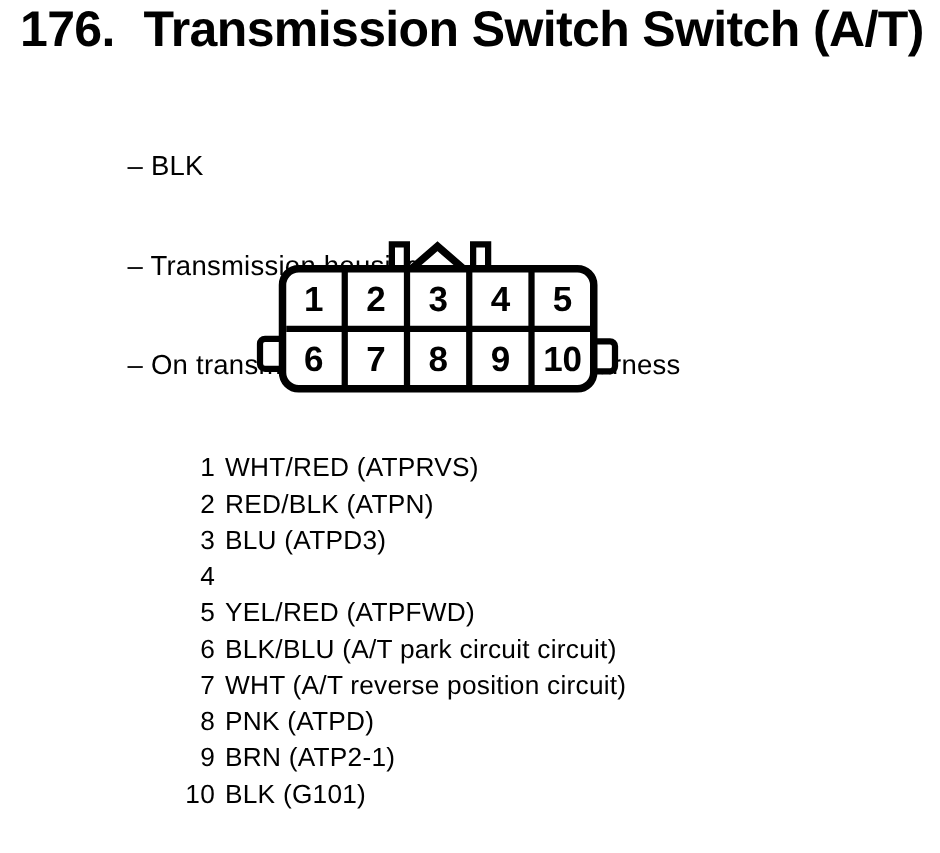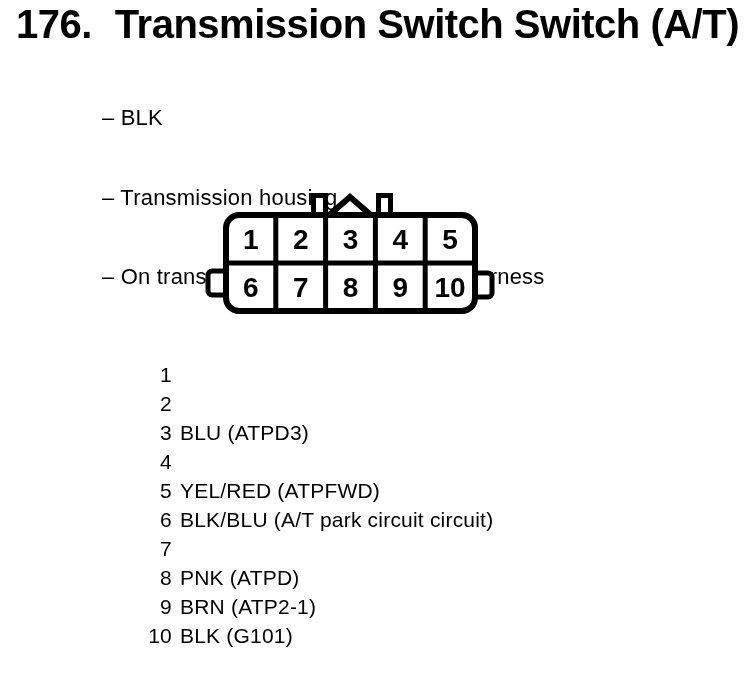--- a/index.html
+++ b/index.html
@@ -21,21 +21,21 @@
     gap: 23px;
     font-size: 40px;
     font-weight: bold;
     letter-spacing: -0.5px;
     white-space: nowrap;
   }
   
   .details {
     position: absolute;
     left: 102px;
-    top: 52px;
+    top: 67px;
     font-size: 22px;
     line-height: 26.5px;
     letter-spacing: 0.2px;
     white-space: pre;
   }
   
   .connector {
     position: absolute;
     left: 200px;
     top: 186px;
@@ -107,41 +107,44 @@
       <text x="100.7" y="111">7</text>
       <text x="150.5" y="111">8</text>
       <text x="200.3" y="111">9</text>
       <text x="250.1" y="111">10</text>
     </svg>
   </div>
 
   <div class="pinlist">
     <div class="pin-row">
       <span class="pin-num">1</span>
+      <span class="pin-label">WHT/RED (ATPRVS)</span>
     </div>
     <div class="pin-row">
       <span class="pin-num">2</span>
+      <span class="pin-label">RED/BLK (ATPN)</span>
     </div>
     <div class="pin-row">
       <span class="pin-num">3</span>
       <span class="pin-label">BLU (ATPD3)</span>
     </div>
     <div class="pin-row">
       <span class="pin-num">4</span>
     </div>
     <div class="pin-row">
       <span class="pin-num">5</span>
       <span class="pin-label">YEL/RED (ATPFWD)</span>
     </div>
     <div class="pin-row">
       <span class="pin-num">6</span>
       <span class="pin-label">BLK/BLU (A/T park circuit circuit)</span>
     </div>
     <div class="pin-row">
       <span class="pin-num">7</span>
+      <span class="pin-label">WHT (A/T reverse position circuit)</span>
     </div>
     <div class="pin-row">
       <span class="pin-num">8</span>
       <span class="pin-label">PNK (ATPD)</span>
     </div>
     <div class="pin-row">
       <span class="pin-num">9</span>
       <span class="pin-label">BRN (ATP2-1)</span>
     </div>
     <div class="pin-row">

